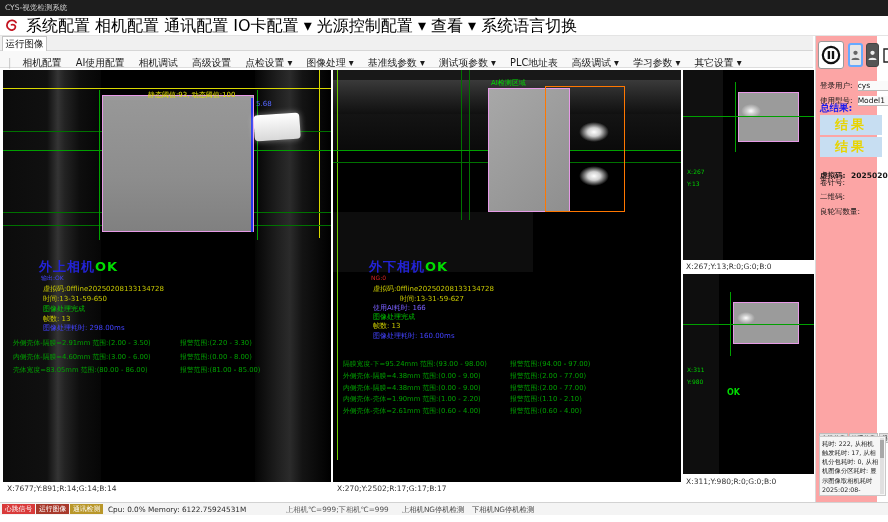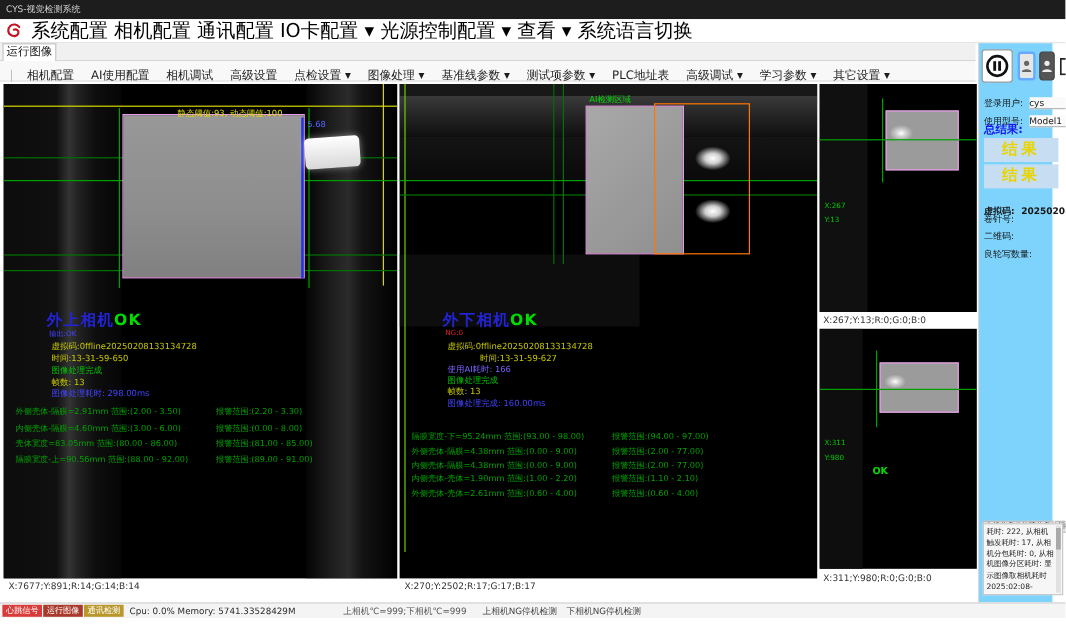--- a/index.html
+++ b/index.html
@@ -35,21 +35,21 @@
   .res-ok    { color:#00dc00; }
   .res-sub   { font-size:6px; }
   .ln-y { font-size:7px; color:#c8c800; }
   .ln-g { font-size:7px; color:#00c400; }
   .ln-b { font-size:7px; color:#4343ff; }
   .ln-p { font-size:7px; color:#7a60ff; }
   .mrow { font-size:6.8px; color:#00a000; white-space:nowrap; }
   .mrow .alarm { position:absolute; left:167px; top:0; }
 
   
-  #rpanel { left:815px; top:36px; width:62px; height:466px; background:#7dd3fc; border-left:1px solid #d8d8d8; }
+  #rpanel { left:815px; top:36px; width:62px; height:466px; background:#fca5a5; border-left:1px solid #d8d8d8; }
   .btn { background:#fff; border:1px solid #9a9a9a; border-radius:3px; display:flex; align-items:center; justify-content:center; cursor:pointer; }
   .rp-lbl { font-size:7.5px; color:#151515; }
   .rp-val { font-size:7.5px; color:#151515; border-bottom:1px solid #b9b9b9; background:#fafafa; display:inline-block; min-width:34px; }
   .result-box { background:#c7def2; color:#e8d400; font-weight:bold; font-size:13px; text-align:center; line-height:20px; letter-spacing:3px; }
   .rtab { display:inline-block; font-size:6px; color:#222; background:#e2e2e2; border:1px solid #bdbdbd; padding:0 1.5px; line-height:8px; margin-right:1px; }
   #rlog { background:#f6f6f6; border:1px solid #c9c9c9; font-size:6.3px; line-height:1.45; color:#1d1d1d; padding:2px 6px 2px 2px; overflow:hidden; }
   #rlog-scroll { position:absolute; right:1px; top:1px; width:4px; height:56px; background:#e0e0e0; }
   #rlog-thumb { position:absolute; left:0; top:2px; width:4px; height:18px; background:#a8a8a8; }
 
   
@@ -134,24 +134,20 @@
       <span class="alarm">报警范围:(2.20 - 3.30)</span>
     </div>
     <div class="abs mrow" style="left:10px;top:282px;width:318px;">
       <span>内侧壳体-隔膜=4.60mm 范围:(3.00 - 6.00)</span>
       <span class="alarm">报警范围:(0.00 - 8.00)</span>
     </div>
     <div class="abs mrow" style="left:10px;top:295px;width:318px;">
       <span>壳体宽度=83.05mm 范围:(80.00 - 86.00)</span>
       <span class="alarm">报警范围:(81.00 - 85.00)</span>
     </div>
-    <div class="abs mrow" style="left:10px;top:308px;width:318px;">
-      <span>隔膜宽度-上=90.56mm 范围:(88.00 - 92.00)</span>
-      <span class="alarm">报警范围:(89.00 - 91.00)</span>
-    </div>
   </div>
   <div class="abs coordbar" style="left:7px;top:484px;">X:7677;Y:891;R:14;G:14;B:14</div>
 
   <div class="abs view" style="left:333px; top:70px; width:348px; height:412px;">
     <div class="abs" style="left:0;top:0;width:348px;height:10px;background:#181818;"></div>
     <div class="abs" style="left:0;top:10px;width:348px;height:34px;background:linear-gradient(180deg,#3a3a3a,#242424 50%,#101010);"></div>
     <div class="abs" style="left:0;top:44px;width:348px;height:36px;background:linear-gradient(180deg,#141414,#0a0a0a);"></div>
     <div class="abs" style="left:0;top:142px;width:200px;height:60px;background:#0d0d0d;"></div>
     <div class="abs" style="left:4px;top:0;width:1px;height:390px;background:#6ecc00;"></div>
     <div class="abs gdim" style="left:128px;top:0;width:1px;height:150px;"></div>
@@ -166,21 +162,21 @@
 
     <div class="abs res-title" style="left:36px;top:188px;white-space:nowrap;">
       <span>外下相机</span><span class="res-ok">OK</span>
     </div>
     <div class="abs res-sub" style="left:38px;top:204px;color:#dd2222;">NG:0</div>
     <div class="abs ln-y" style="left:40px;top:214px;">虚拟码:0ffline20250208133134728</div>
     <div class="abs ln-y" style="left:40px;top:224px;padding-left:27px;">时间:13-31-59-627</div>
     <div class="abs ln-p" style="left:40px;top:233px;">使用AI耗时: 166</div>
     <div class="abs ln-g" style="left:40px;top:242px;">图像处理完成</div>
     <div class="abs ln-y" style="left:40px;top:251px;">帧数: 13</div>
-    <div class="abs ln-b" style="left:40px;top:261px;">图像处理完成: 160.00ms</div>
+    <div class="abs ln-b" style="left:40px;top:261px;">图像处理耗时: 160.00ms</div>
     <div class="abs mrow" style="left:10px;top:289px;width:338px;">
       <span>隔膜宽度-下=95.24mm 范围:(93.00 - 98.00)</span>
       <span class="alarm">报警范围:(94.00 - 97.00)</span>
     </div>
     <div class="abs mrow" style="left:10px;top:301px;width:338px;">
       <span>外侧壳体-隔膜=4.38mm 范围:(0.00 - 9.00)</span>
       <span class="alarm">报警范围:(2.00 - 77.00)</span>
     </div>
     <div class="abs mrow" style="left:10px;top:313px;width:338px;">
       <span>内侧壳体-隔膜=4.38mm 范围:(0.00 - 9.00)</span>
@@ -275,19 +271,19 @@
       <div id="rlog-scroll">
           <div id="rlog-thumb"></div>
         </div>
     </div>
   </div>
 
   <div class="abs" id="statusbar">
     <span class="abs chip" style="left:2px;top:1px;background:#d93a3a;">心跳信号</span>
     <span class="abs chip" style="left:36px;top:1px;background:#a8392b;">运行图像</span>
     <span class="abs chip" style="left:70px;top:1px;background:#b9972a;">通讯检测</span>
-    <span class="abs sb-txt" style="left:108px;top:2px;">Cpu: 0.0% Memory: 5741.33528429M</span>
+    <span class="abs sb-txt" style="left:108px;top:2px;">Cpu: 0.0% Memory: 6122.75924531M</span>
     <span class="abs sb-txt" style="left:286px;top:2px;color:#555;">上相机℃=999;下相机℃=999</span>
     <span class="abs sb-txt" style="left:402px;top:2px;color:#444;">上相机NG停机检测</span>
     <span class="abs sb-txt" style="left:472px;top:2px;color:#444;">下相机NG停机检测</span>
   </div>
 
 </div>
 
 </body></html>

